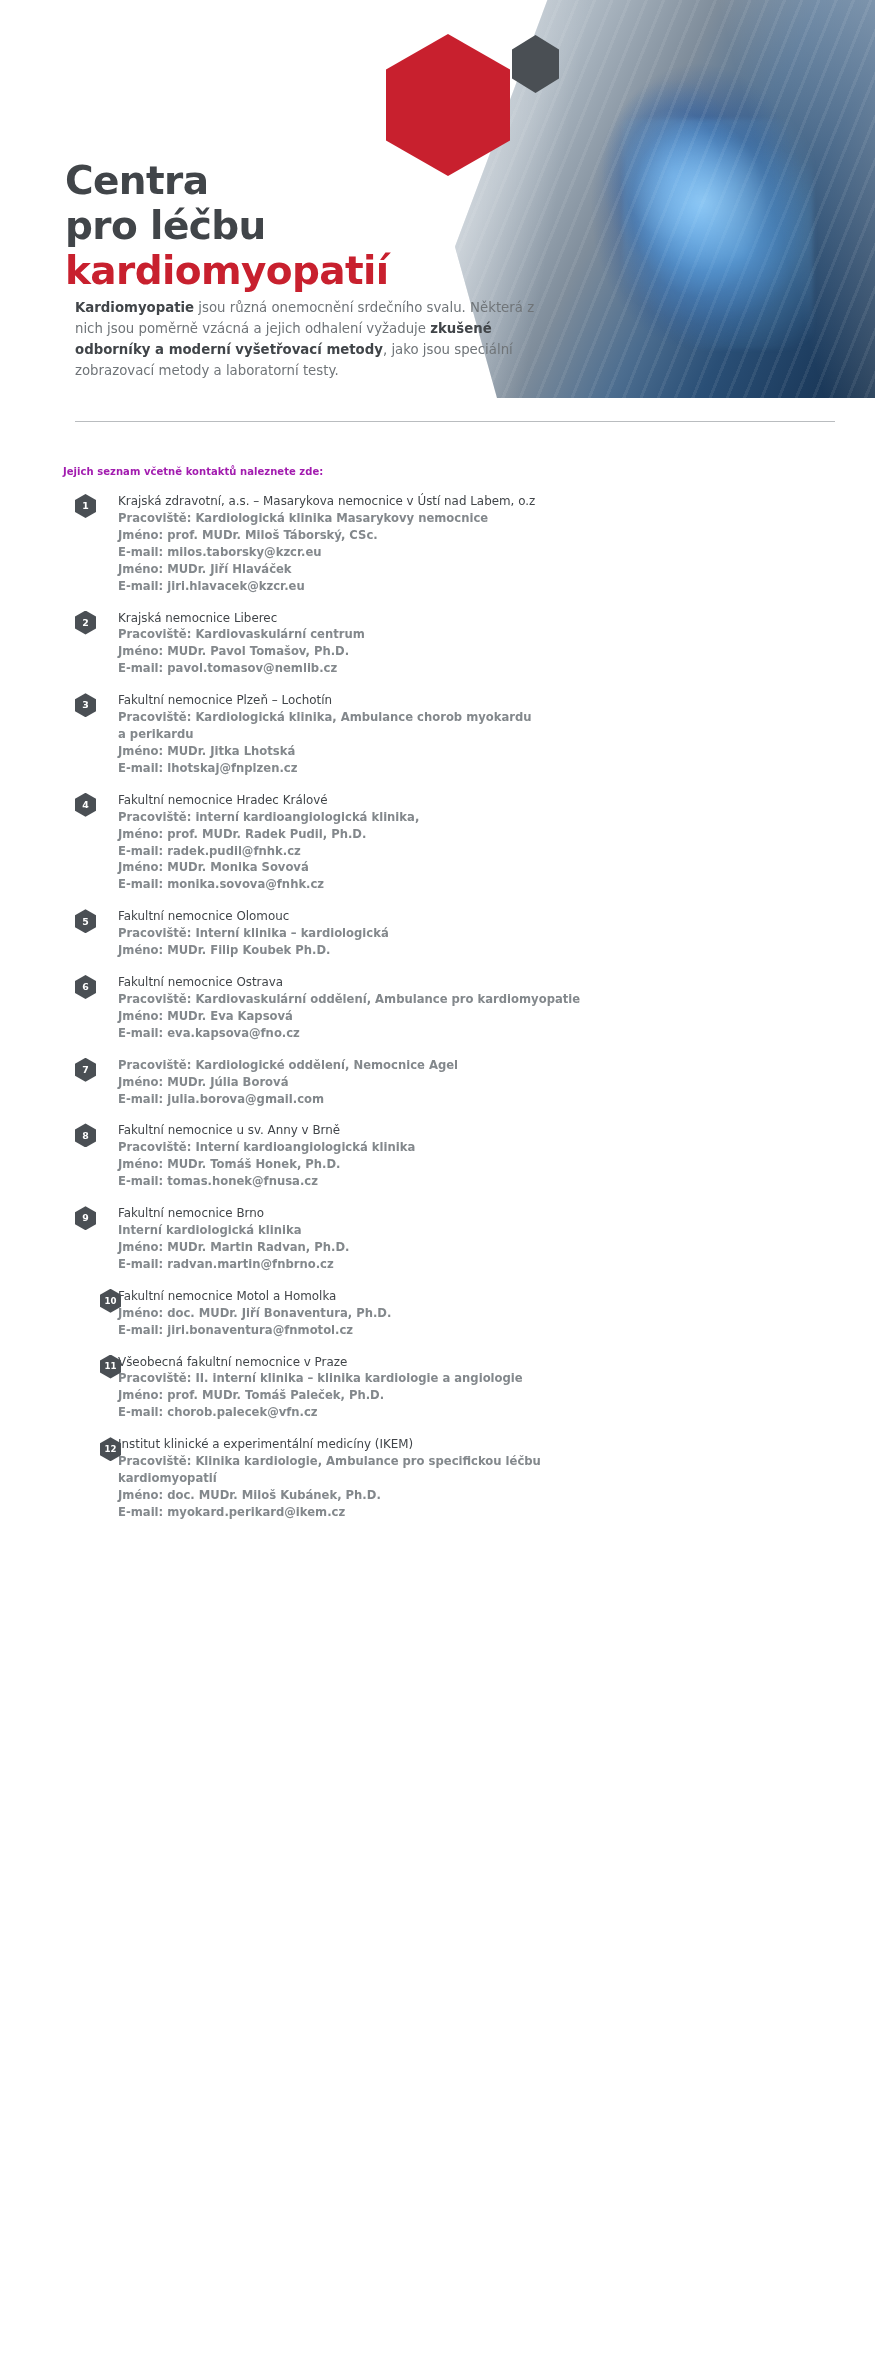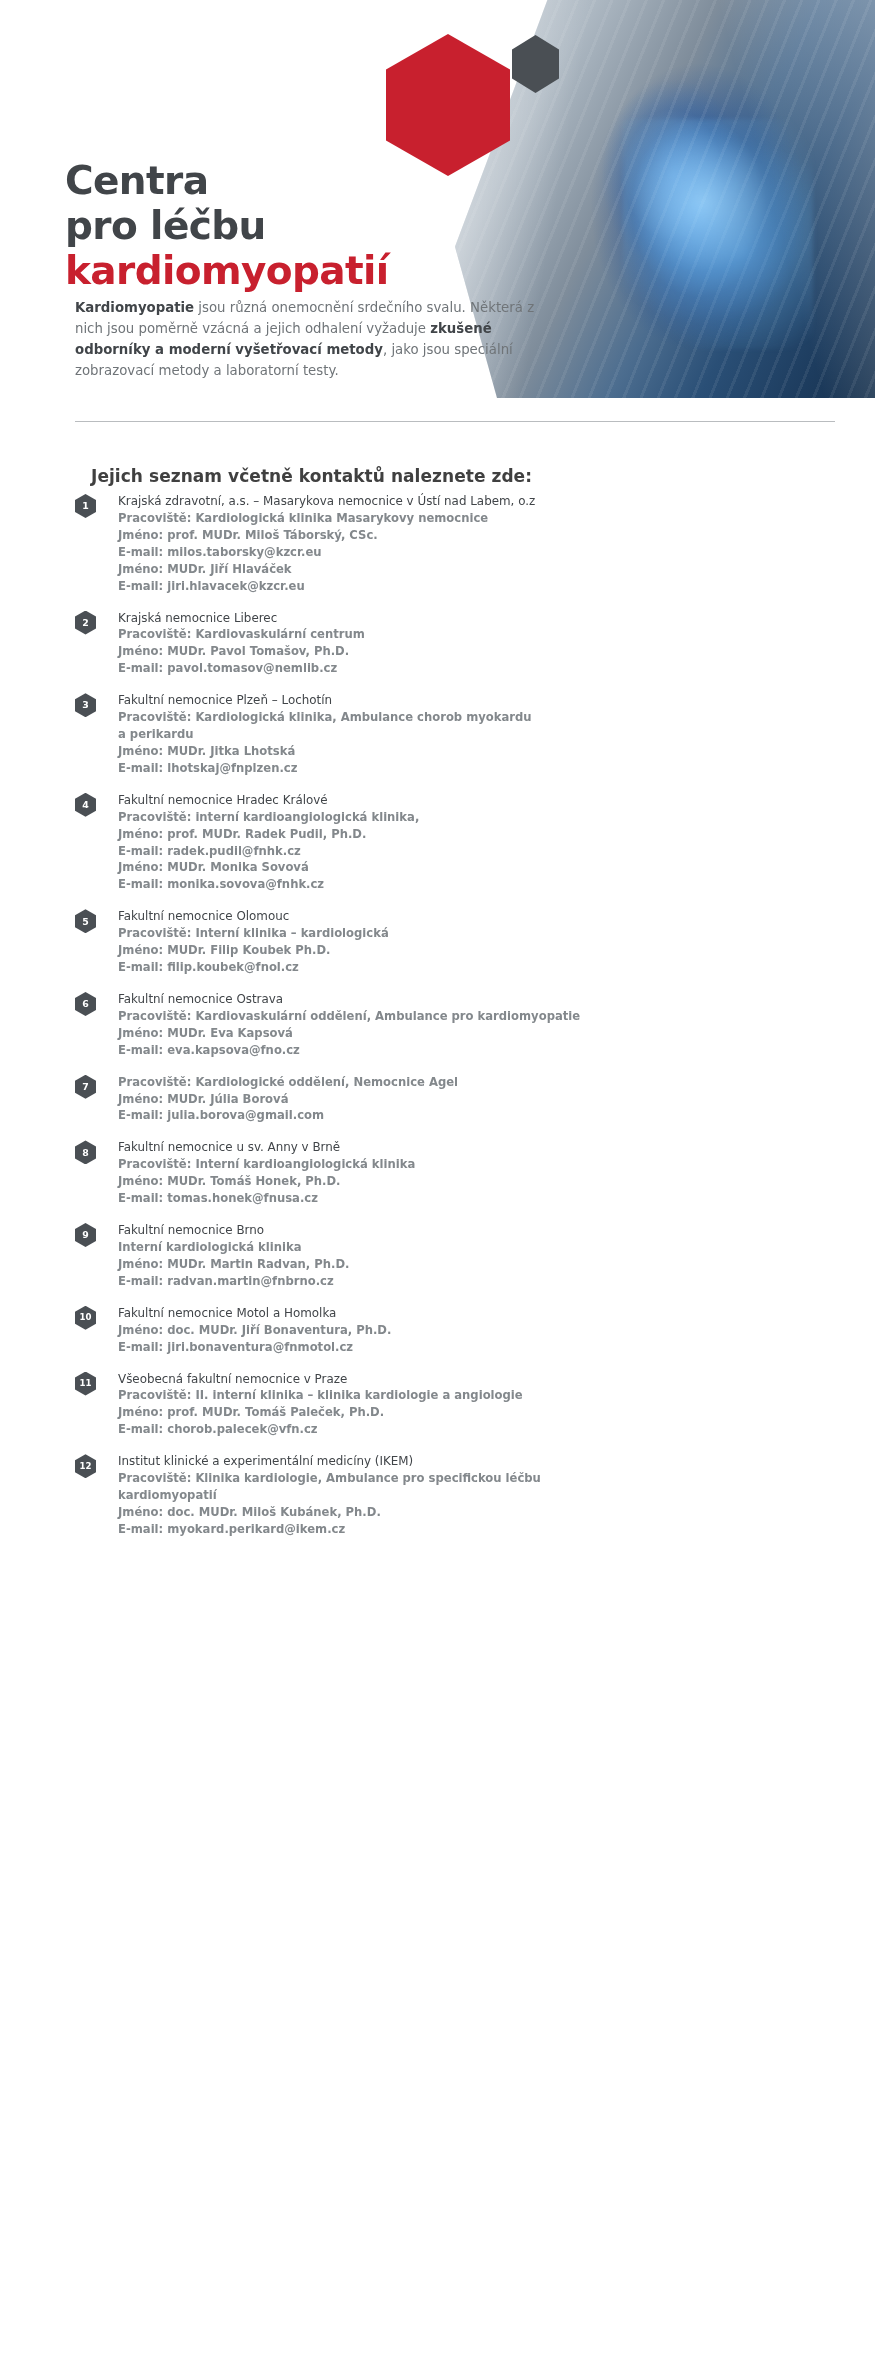--- a/index.html
+++ b/index.html
@@ -115,25 +115,25 @@
     left: 75px;
     top: 421px;
     width: 760px;
     height: 1px;
     background: #b9bcbf;
   }
 
   
   .section-title {
     position: absolute;
-    left: 91px;
+    left: 63px;
     top: 466px;
-    font-size: 17px;
-    font-weight: 700;
-    color: #404040;
+    font-size: 10px;
+    font-weight: 700;
+    color: #a21caf;
     letter-spacing: 0.05px;
   }
 
   
   .list {
     position: absolute;
     left: 75px;
     top: 493px;
     width: 760px;
   }
@@ -153,21 +153,21 @@
     background: #4a4f54;
     clip-path: polygon(50% 0%, 100% 25%, 100% 75%, 50% 100%, 0% 75%, 0% 25%);
     color: #ffffff;
     font-size: 9.4px;
     font-weight: 700;
     display: flex;
     align-items: center;
     justify-content: center;
     line-height: 1;
   }
-  .badge.wide { font-size: 8.6px; }
+  .badge.wide { font-size: 8.6px; margin-left: 25px; }
 
   .entry-title {
     font-size: 11.9px;
     font-weight: 400;
     color: #414549;
     line-height: 1.42;
     margin-bottom: 0px;
   }
 
   .entry-line {
@@ -235,21 +235,20 @@
       <div class="entry-line">Jméno: prof. MUDr. Radek Pudil, Ph.D.</div>
       <div class="entry-line">E-mail: radek.pudil@fnhk.cz</div>
       <div class="entry-line">Jméno: MUDr. Monika Sovová</div>
       <div class="entry-line">E-mail: monika.sovova@fnhk.cz</div>
     </div>
     <div class="entry">
       <div class="badge">5</div>
       <div class="entry-title">Fakultní nemocnice Olomouc</div>
       <div class="entry-line">Pracoviště: Interní klinika – kardiologická</div>
       <div class="entry-line">Jméno: MUDr. Filip Koubek Ph.D.</div>
-      <div class="entry-line">E-mail: filip.koubek@fnol.cz</div>
     </div>
     <div class="entry">
       <div class="badge">6</div>
       <div class="entry-title">Fakultní nemocnice Ostrava</div>
       <div class="entry-line">Pracoviště: Kardiovaskulární oddělení, Ambulance pro kardiomyopatie</div>
       <div class="entry-line">Jméno: MUDr. Eva Kapsová</div>
       <div class="entry-line">E-mail: eva.kapsova@fno.cz</div>
     </div>
     <div class="entry">
       <div class="badge">7</div>

